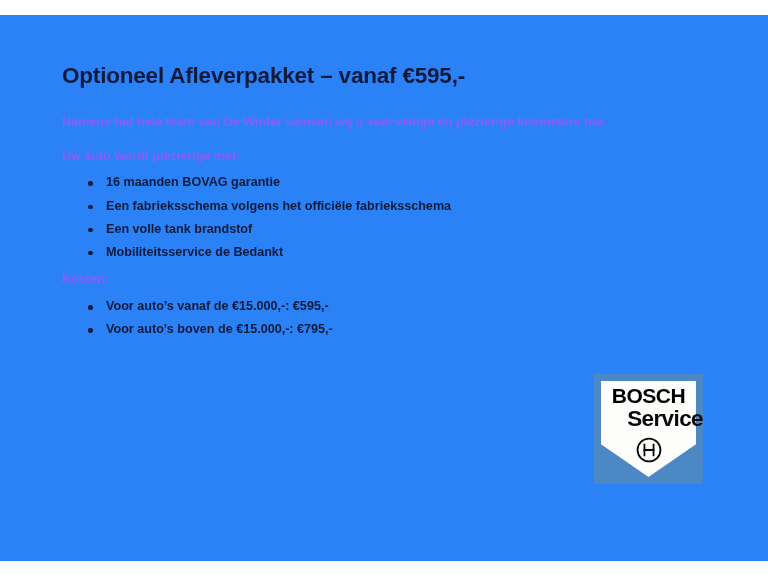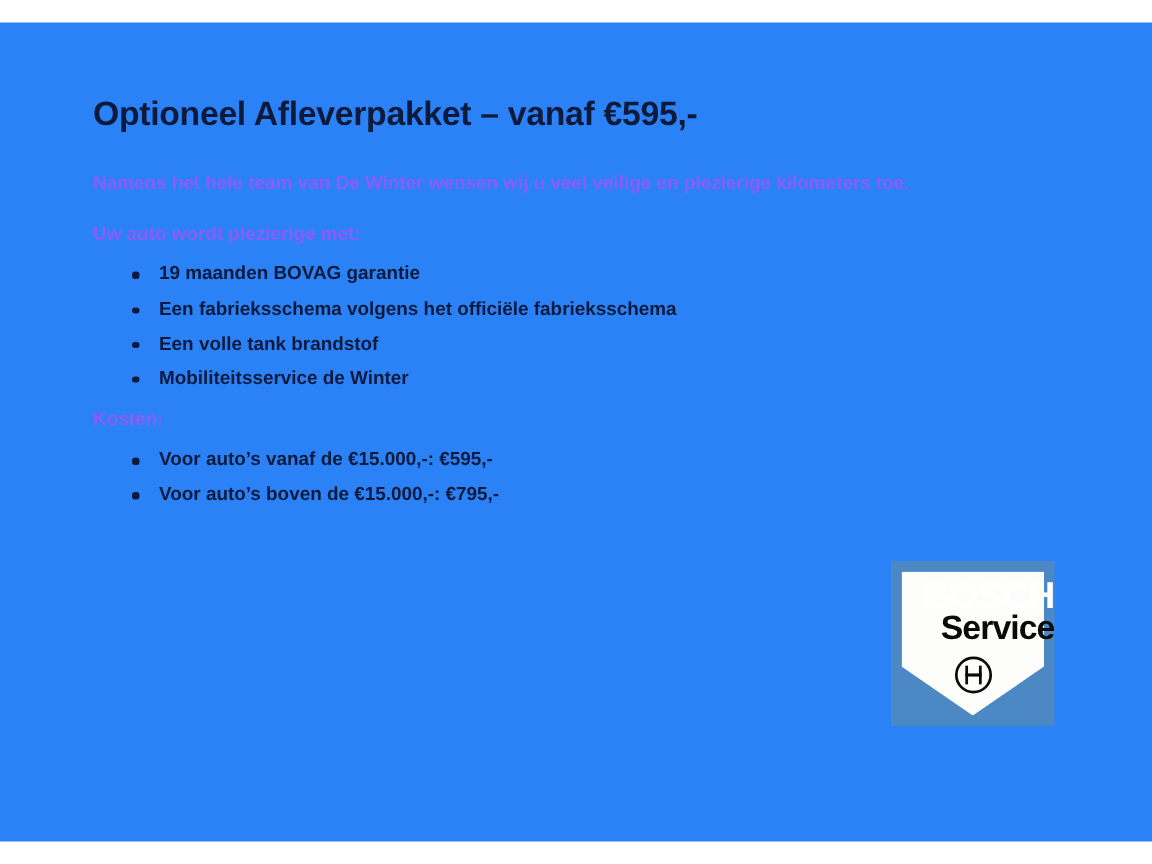--- a/index.html
+++ b/index.html
@@ -98,25 +98,25 @@
     height: 96px;
     background: #fdfdfb;
     -webkit-clip-path: polygon(0% 0%, 100% 0%, 100% 66%, 50% 100%, 0% 66%);
     clip-path: polygon(0% 0%, 100% 0%, 100% 66%, 50% 100%, 0% 66%);
   }
   .logo-bosch {
     position: absolute;
     left: 0;
     top: 11px;
     width: 100%;
-    text-align: right;
-    font-size: 25px;
+    text-align: center;
+    font-size: 21px;
     font-weight: bold;
     letter-spacing: -0.5px;
-    color: #ffffff;
+    color: #000000;
     line-height: 1;
   }
   .logo-service {
     position: absolute;
     left: 0;
     top: 34px;
     width: 100%;
     text-align: right;
     font-size: 22.5px;
     font-weight: bold;
@@ -141,24 +141,24 @@
 
   <div class="content">
 
     <h1 class="title">Optioneel Afleverpakket – vanaf €595,-</h1>
 
     <p class="para">Namens het hele team van De Winter wensen wij u veel veilige en plezierige kilometers toe.</p>
 
     <p class="para tight">Uw auto wordt plezierige met:</p>
 
     <ul class="bullets">
-      <li>19 maanden BOVAG garantie</li>
+      <li>16 maanden BOVAG garantie</li>
       <li>Een fabrieksschema volgens het officiële fabrieksschema</li>
       <li>Een volle tank brandstof</li>
-      <li>Mobiliteitsservice de Winter</li>
+      <li>Mobiliteitsservice de Bedankt</li>
     </ul>
 
     <p class="para tight">Kosten:</p>
 
     <ul class="bullets">
       <li>Voor auto’s vanaf de €15.000,-: €595,-</li>
       <li>Voor auto’s boven de €15.000,-: €795,-</li>
     </ul>
 
 

